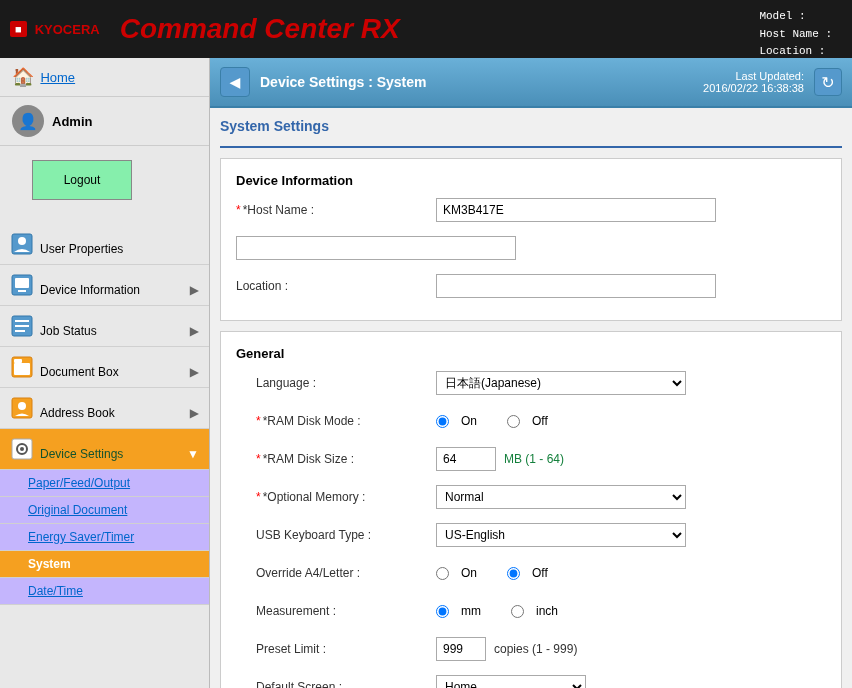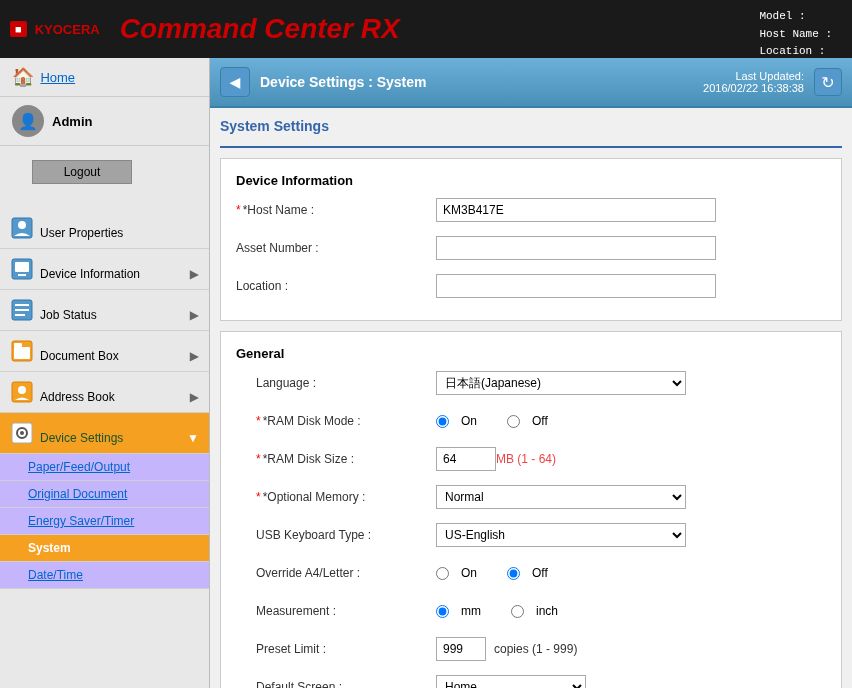--- a/index.html
+++ b/index.html
@@ -18,21 +18,21 @@
     .layout { display: flex; height: 630px; }
 
     
     .sidebar { width: 210px; background: #e8e8e8; border-right: 1px solid #bbb; flex-shrink: 0; overflow-y: auto; }
     .sidebar-home { background: #e8e8e8; padding: 8px 12px; display: flex; align-items: center; gap: 6px; border-bottom: 1px solid #ccc; }
     .sidebar-home a { color: #0066cc; text-decoration: underline; font-size: 13px; }
     .home-icon { font-size: 18px; }
     .sidebar-user { padding: 8px 12px; display: flex; align-items: center; gap: 8px; border-bottom: 1px solid #ccc; }
     .user-icon { width: 32px; height: 32px; background: #888; border-radius: 50%; display: flex; align-items: center; justify-content: center; color: white; font-size: 16px; }
     .user-name { font-weight: bold; font-size: 13px; text-align: right; }
-    .logout-btn { margin: 8px 20px; padding: 4px 10px; border: 1px solid #888; background: #a3a3a3; cursor: pointer; font-size: 12px; width: 100px; }
+    .logout-btn { margin: 8px 20px; padding: 12px 10px; border: 1px solid #888; background: #86efac; cursor: pointer; font-size: 12px; width: 100px; }
     .sidebar-spacer { height: 10px; }
     .sidebar-item { display: flex; align-items: flex-end; padding: 8px 10px; cursor: pointer; border-bottom: 1px solid #d0d0d0; position: relative; }
     .sidebar-item.active { background: #f5a020; color: white; }
     .sidebar-item-icon { width: 28px; height: 28px; margin-right: 6px; flex-shrink: 0; }
     .sidebar-item-label { font-size: 12px; flex: 1; }
     .sidebar-chevron { font-size: 12px; color: #666; }
     .sidebar-sub { background: #c4b5fd; }
     .sidebar-sub-item { padding: 6px 12px 6px 28px; cursor: pointer; font-size: 12px; color: #0066cc; border-bottom: 1px solid #d0d0d0; text-decoration: underline; }
     .sidebar-sub-item.active-sub { background: #f5a020; color: white; text-decoration: none; font-weight: bold; }
 
@@ -52,21 +52,21 @@
     .form-row { display: flex; align-items: center; margin-bottom: 10px; min-height: 28px; }
     .form-label { width: 200px; font-size: 12px; color: #333; flex-shrink: 0; }
     .required { color: red; margin-right: 2px; }
     .form-input { border: 1px solid #aaa; padding: 3px 6px; font-size: 12px; height: 24px; }
     .form-input-wide { width: 280px; }
     .form-input-small { width: 60px; }
     .form-select { border: 1px solid #aaa; padding: 2px 4px; font-size: 12px; height: 24px; background: white; }
     .form-select-wide { width: 250px; }
     .radio-group { display: flex; gap: 30px; align-items: center; }
     .radio-label { display: flex; align-items: center; gap: 12px; font-size: 12px; cursor: pointer; }
-    .mb-label { font-size: 12px; color: #ef4444; margin-left: 0; }
+    .mb-label { font-size: 12px; color: #15803d; margin-left: 8px; }
     .copies-label { font-size: 12px; color: #333; margin-left: 8px; }
     .form-input-medium { width: 50px; }
 
     
     .sidebar::-webkit-scrollbar, .content::-webkit-scrollbar { width: 14px; }
     .sidebar::-webkit-scrollbar-thumb, .content::-webkit-scrollbar-thumb { background: #aaa; }
     .sidebar::-webkit-scrollbar-track, .content::-webkit-scrollbar-track { background: #ddd; }
 
     
     .icon-svg { width: 24px; height: 24px; }
@@ -194,21 +194,20 @@
         <div class="subsection-title">Device Information</div>
 
         <div class="form-row">
           <span class="form-label">
             <span class="required">*</span><span>*Host Name :</span>
           </span>
           <input type="text" class="form-input form-input-wide" value="KM3B417E" style="">
         </div>
 
         <div class="form-row">
-          <span class="form-label">Asset Number :</span>
           <input type="text" class="form-input form-input-wide" value="" style="">
         </div>
 
         <div class="form-row">
           <span class="form-label">Location :</span>
           <input type="text" class="form-input form-input-wide" value="" style="">
         </div>
       </div>
 
       <div class="form-section">

